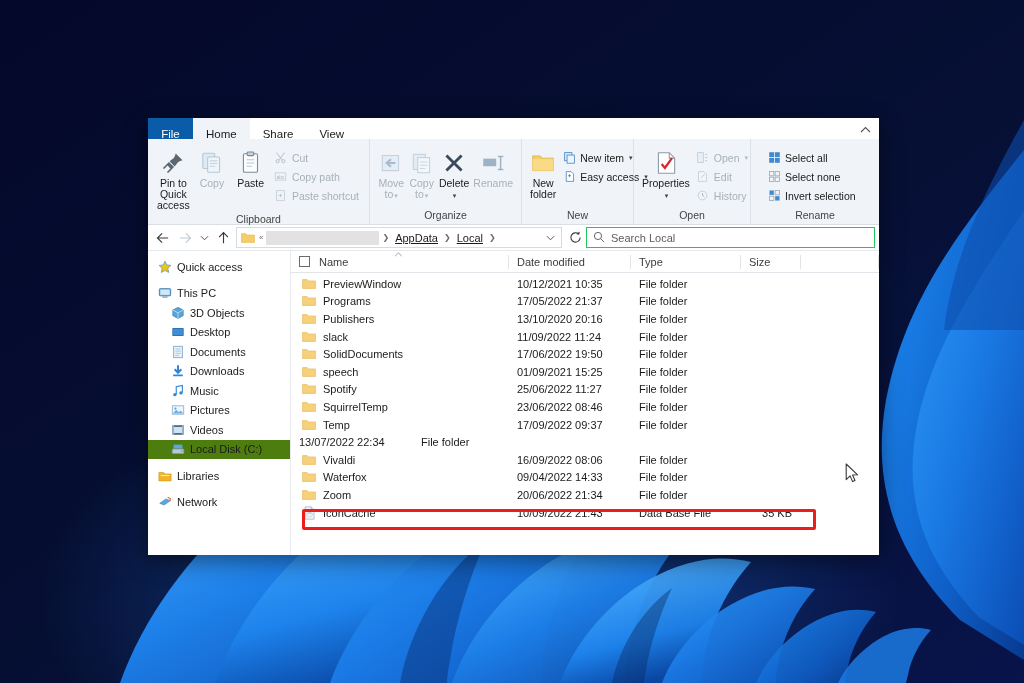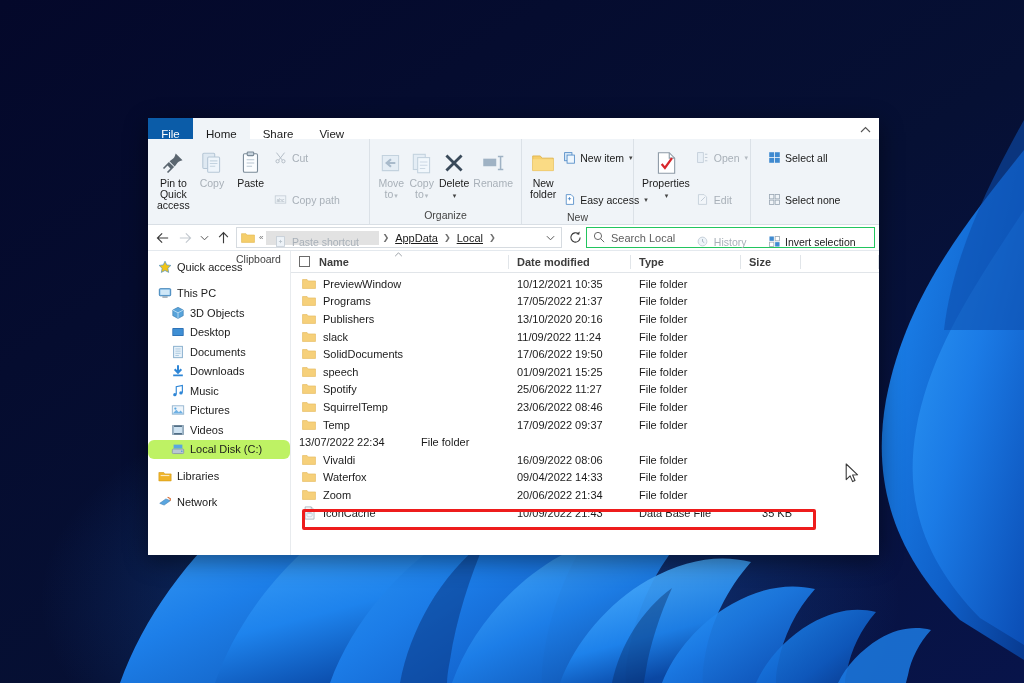--- a/index.html
+++ b/index.html
@@ -67,21 +67,21 @@
     height: 15px; line-height: 13px;
   }
 
   .bigbtn {
     display: flex; flex-direction: column; align-items: center;
     width: 54px; padding: 2px 2px 0; cursor: default;
   }
   .bigbtn .ico { height: 30px; display: flex; align-items: flex-end; justify-content: center; }
   .bigbtn .lbl { font-size: 10.5px; text-align: center; line-height: 11px; color: #1b1b1b; margin-top: 2px; }
   .bigbtn.dim .lbl { color: #a8b0b8; }
-  .stack { display: flex; flex-direction: column; justify-content: center; padding-top: 4px; gap: 23px; }
+  .stack { display: flex; flex-direction: column; justify-content: center; padding-top: 4px; }
   .smallbtn {
     display: flex; align-items: center; gap: 4px;
     height: 19px; padding: 0 4px; font-size: 10.5px; color: #1b1b1b;
     cursor: default; white-space: nowrap;
   }
   .smallbtn.dim { color: #a8b0b8; }
   .smallbtn .sico { width: 14px; height: 14px; display:flex; align-items:center; justify-content:center; flex:0 0 14px;}
   .caretdown { font-size: 7px; color: #444; margin-left: 1px; }
   .caretdown.dim { color: #b4bbc2; }
 
@@ -120,31 +120,31 @@
   .navpane {
     width: 142px; background: #fff; padding-top: 6px;
     font-size: 11px; overflow: hidden; flex: 0 0 142px;
   }
   .navitem {
     display: flex; align-items: center; gap: 4px;
     height: 19.5px; padding-left: 9px; cursor: default; color: #1b1b1b;
     white-space: nowrap;
   }
   .navitem.indent { padding-left: 22px; }
-  .navitem.sel { background: #bef264; border-radius: 6px; }
+  .navitem.sel { background: #4d7c0f; }
   .navitem .nico { width: 16px; height: 16px; flex: 0 0 16px; display:flex; align-items:center; justify-content:center; }
   .navgap { height: 7px; }
 
   .listpane { flex: 1; background: #fff; border-left: 1px solid #e8ebee; position: relative; }
   .colhead {
     height: 22px; display: flex; align-items: center;
     border-bottom: 1px solid #e1e5e9; font-size: 11px; color: #3c3c3c;
     position: relative;
   }
-  .colhead .cell { padding-left: 8px; position: relative; height: 22px; display: flex; align-items: center; font-weight: bold; }
+  .colhead .cell { padding-left: 8px; position: relative; height: 22px; display: flex; align-items: center; }
   .colhead .cell::after {
     content: ""; position: absolute; right: 0; top: 4px; bottom: 4px; width: 1px; background: #e1e5e9;
   }
   .chk {
     width: 11px; height: 11px; border: 1px solid #6b6b6b; background: #fff;
     margin-left: 9px; flex: 0 0 11px;
   }
   .sortcaret {
     position: absolute; left: 103px; top: 1px; width: 8px; height: 5px;
     color: #9aa0a6; font-size: 8px; line-height: 5px;

